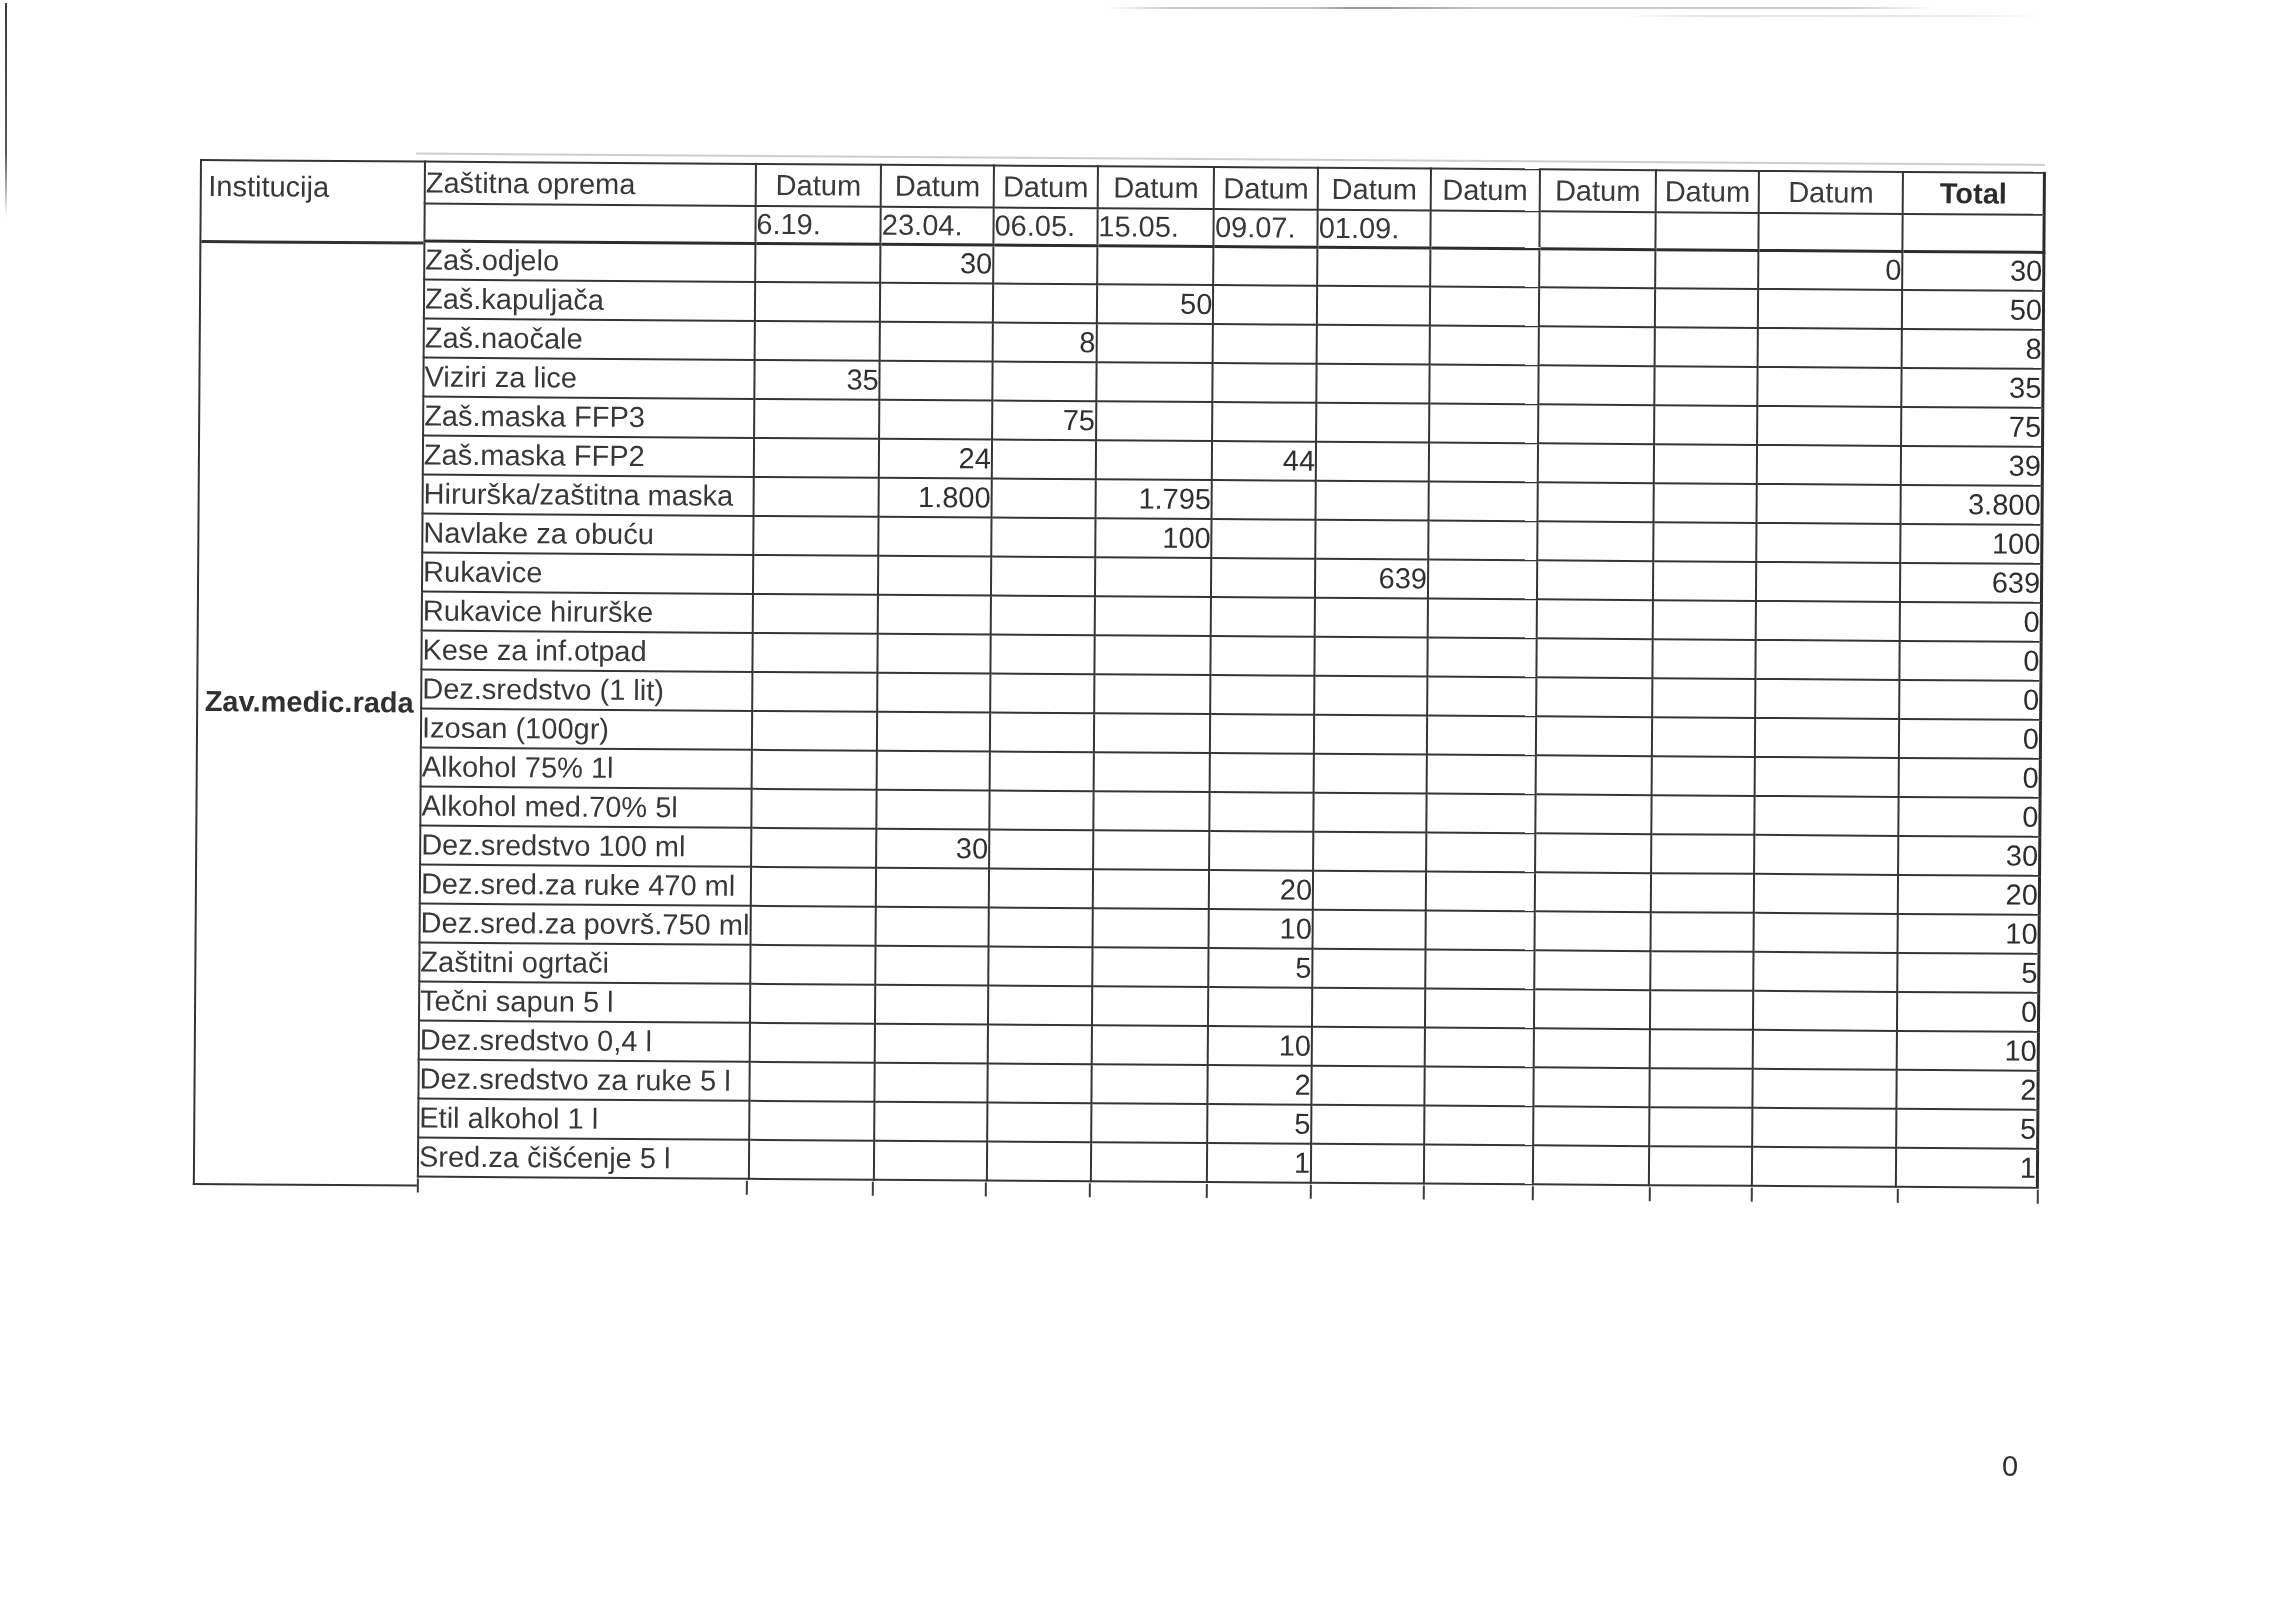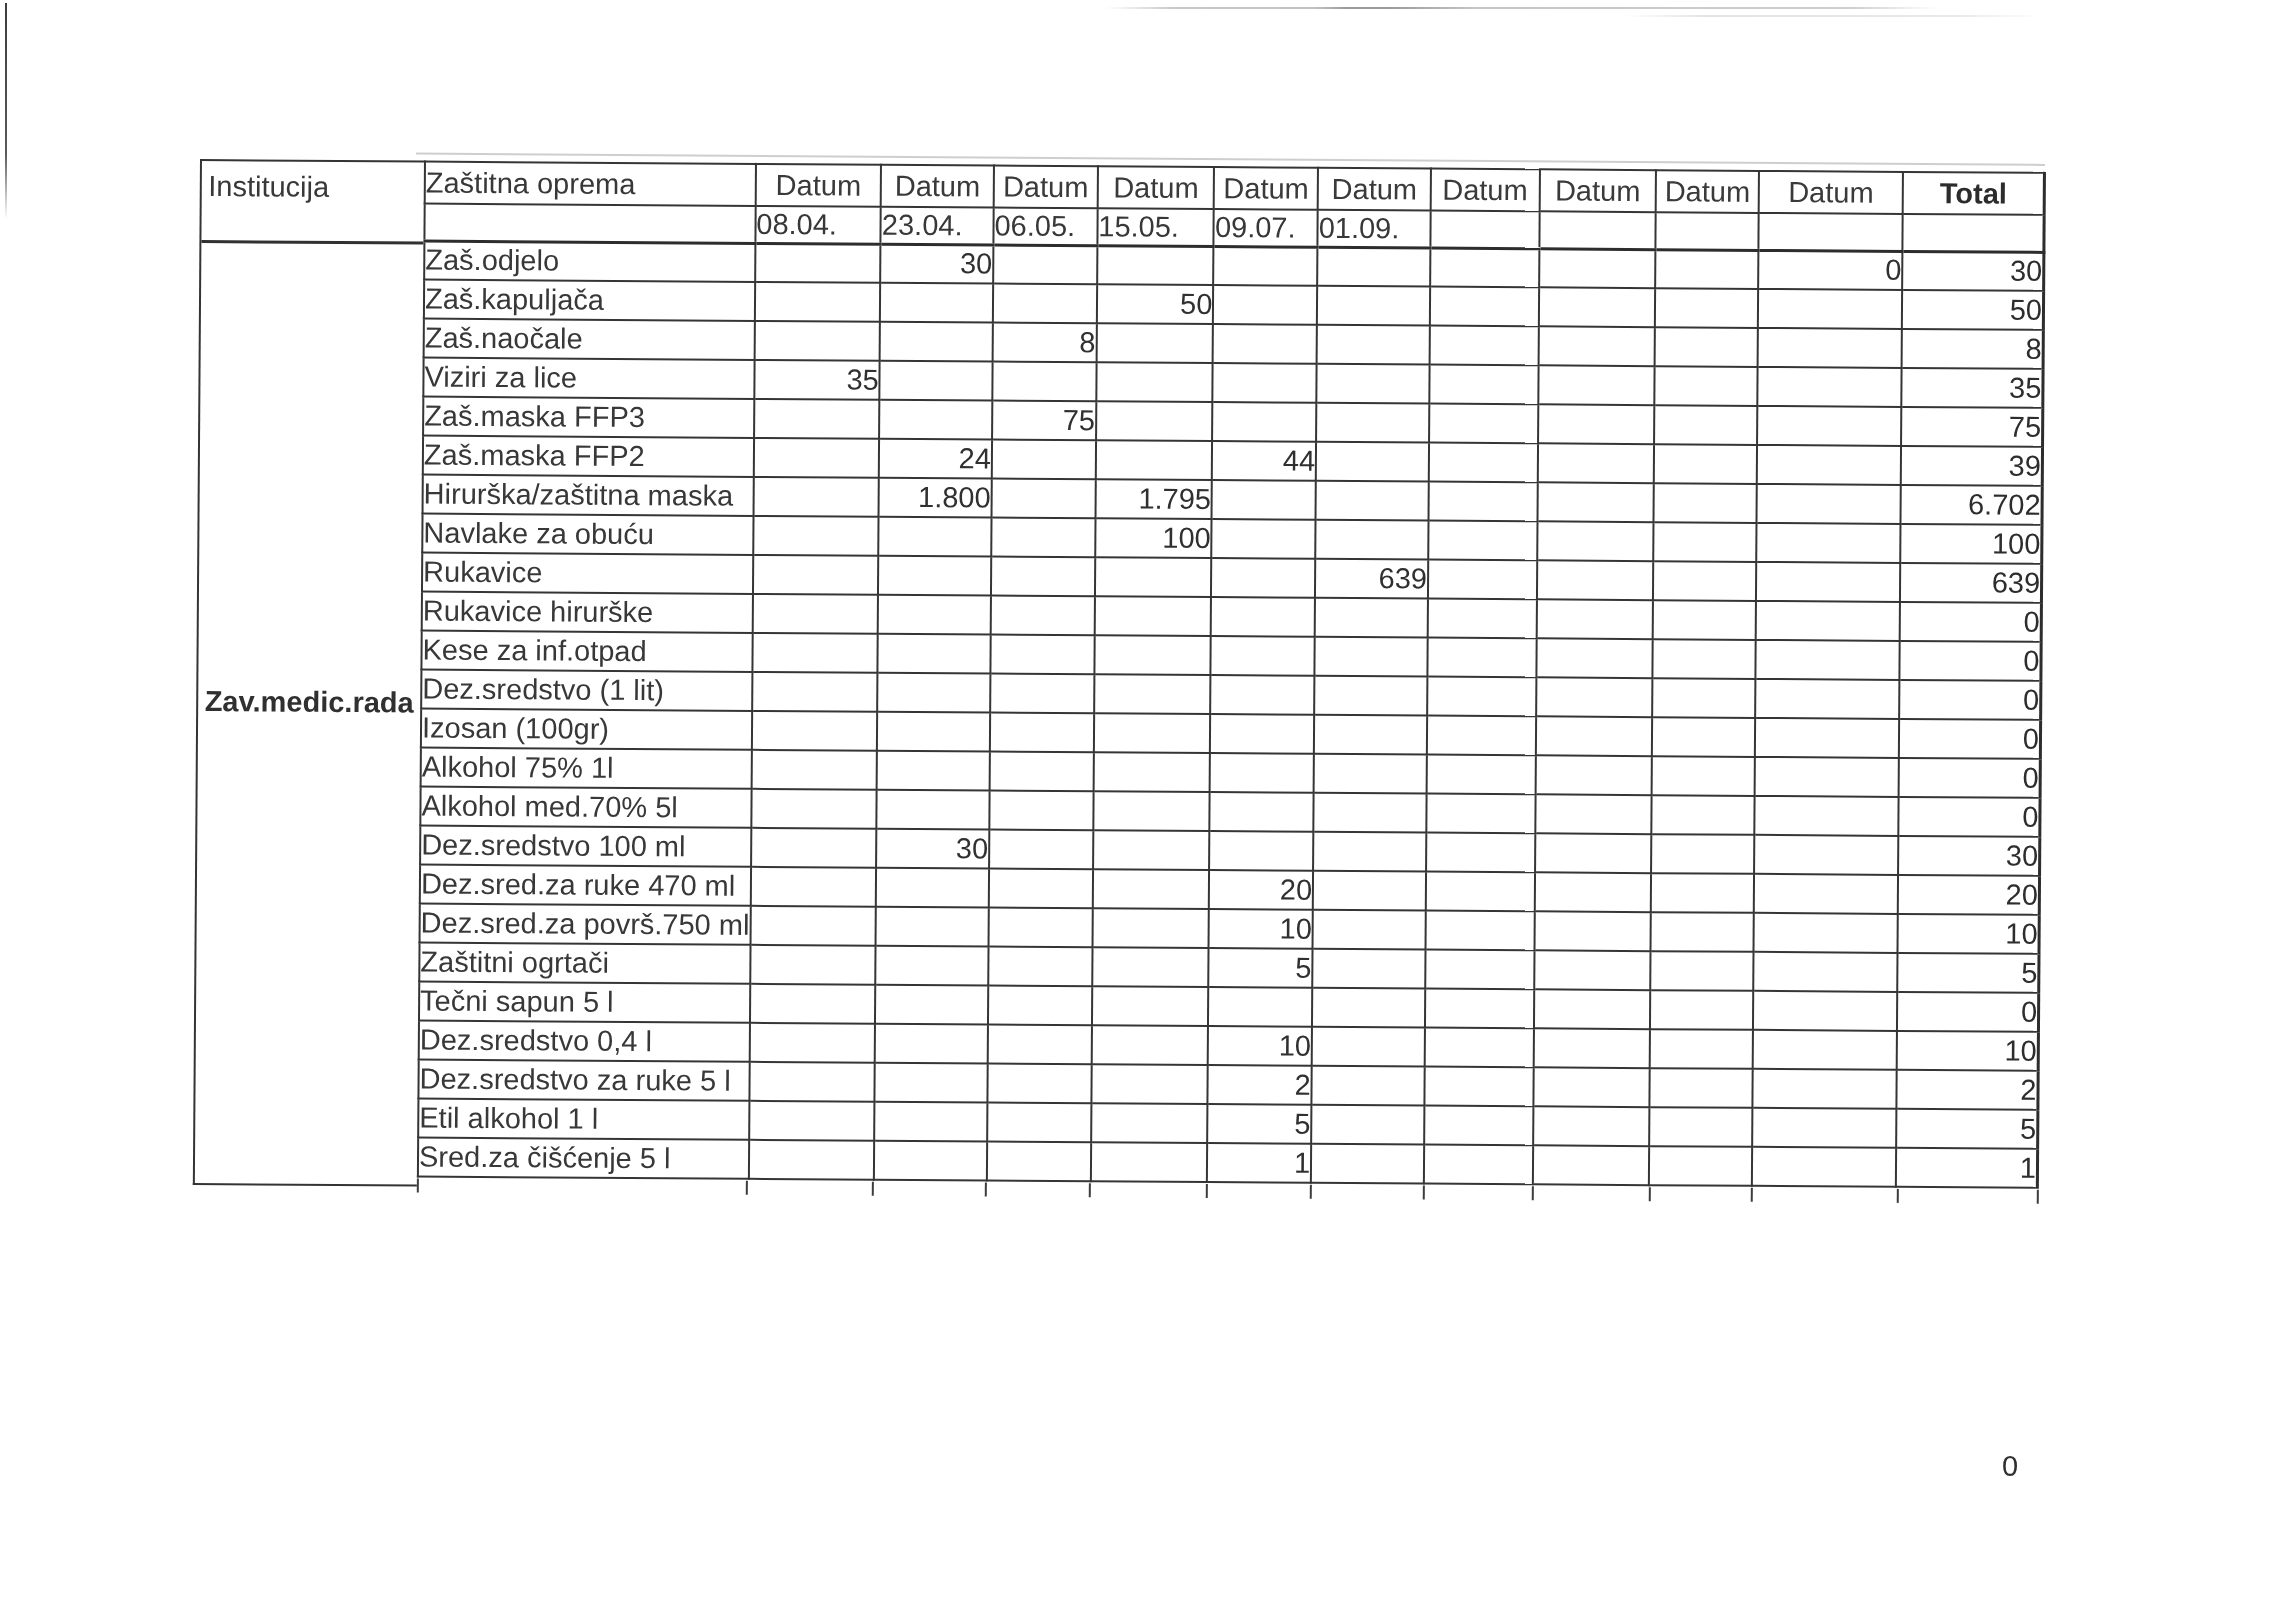--- a/index.html
+++ b/index.html
@@ -142,21 +142,21 @@
         <td class="datum-h">Datum</td>
         <td class="datum-h">Datum</td>
         <td class="datum-h">Datum</td>
         <td class="datum-h">Datum</td>
         <td class="datum-h">Datum</td>
         <td class="datum-h">Datum</td>
         <td class="total-h">Total</td>
       </tr>
       <tr class="hrow2">
         <td class="date-cell"></td>
-        <td class="date-cell">08.04.</td>
+        <td class="date-cell">6.19.</td>
         <td class="date-cell">23.04.</td>
         <td class="date-cell">06.05.</td>
         <td class="date-cell">15.05.</td>
         <td class="date-cell">09.07.</td>
         <td class="date-cell">01.09.</td>
         <td class="date-cell"></td>
         <td class="date-cell"></td>
         <td class="date-cell"></td>
         <td class="date-cell"></td>
         <td class="date-cell"></td>
@@ -259,21 +259,21 @@
           <td class="val-cell"></td>
           <td class="val-cell">1.800</td>
           <td class="val-cell"></td>
           <td class="val-cell">1.795</td>
           <td class="val-cell"></td>
           <td class="val-cell"></td>
           <td class="val-cell"></td>
           <td class="val-cell"></td>
           <td class="val-cell"></td>
           <td class="val-cell"></td>
-          <td class="tot-cell">6.702</td>
+          <td class="tot-cell">3.800</td>
         </tr>
 
         <tr>
           <td class="label-cell">Navlake za obuću</td>
           <td class="val-cell"></td>
           <td class="val-cell"></td>
           <td class="val-cell"></td>
           <td class="val-cell">100</td>
           <td class="val-cell"></td>
           <td class="val-cell"></td>

